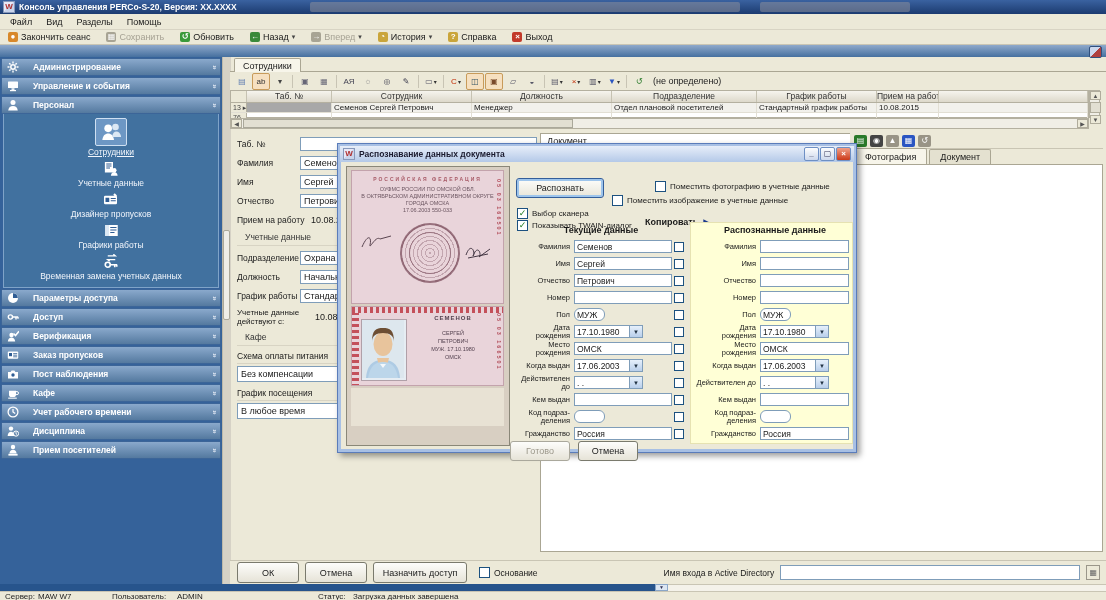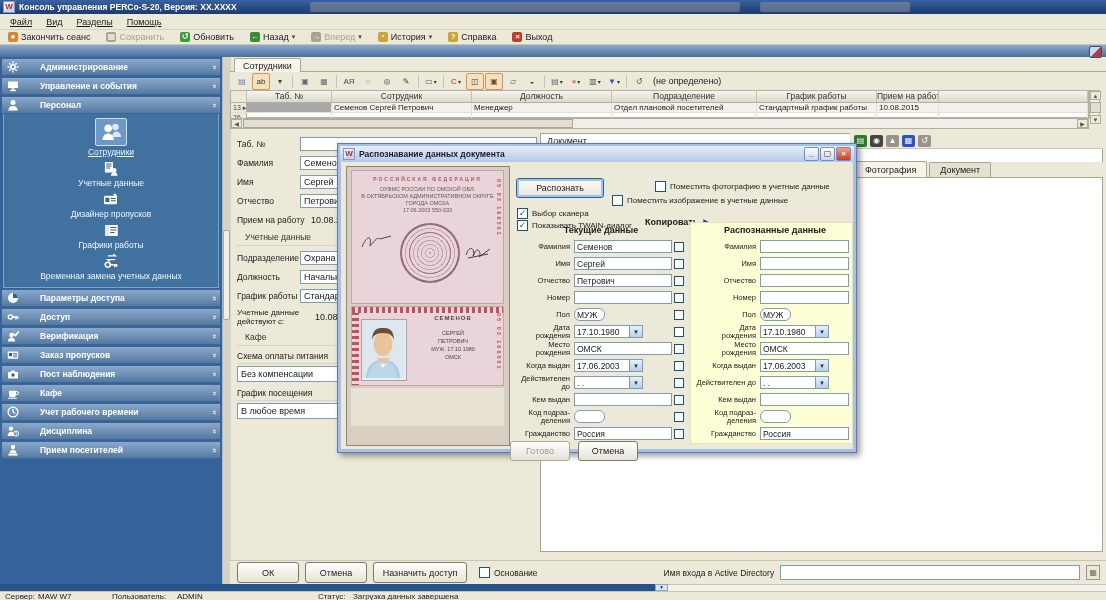--- a/index.html
+++ b/index.html
@@ -8,34 +8,34 @@
     background:#ece9d8;user-select:none;}
   .abs{position:absolute;}
   
   #titlebar{left:0;top:0;width:1106px;height:14px;background:linear-gradient(180deg,#3a62a0,#1c3b70);
     color:#fff;display:flex;align-items:center;gap:4px;padding-left:3px;box-sizing:border-box;font-size:8.5px;font-weight:bold;}
   .appico{width:10px;height:10px;background:linear-gradient(135deg,#e8e8f6 50%,#c8d4ec 50%);border:1px solid #8899bb;
     color:#b03030;font-size:8px;line-height:9px;text-align:center;font-weight:bold;flex:0 0 auto;}
   .censor{background:rgba(150,150,158,.5);border-radius:2px;}
   #menubar{left:0;top:14px;width:1106px;height:16px;background:#ece9d8;border-bottom:1px solid #d8d4c4;
     display:flex;align-items:center;gap:2px;padding-left:4px;box-sizing:border-box;}
-  .menu-item{padding:2px 6px;cursor:default;text-decoration:underline;}
+  .menu-item{padding:2px 6px;cursor:default;}
   #apptoolbar{left:0;top:30px;width:1106px;height:15px;background:#ece9d8;display:flex;align-items:center;gap:8px;
     padding-left:4px;box-sizing:border-box;border-bottom:1px solid #c9c5b4;}
   .tbbtn{display:flex;align-items:center;gap:3px;padding:1px 4px;}
   .tbbtn.dis{color:#a6a294;}
   .tbico{width:10px;height:10px;border-radius:2px;color:#fff;font-size:8px;line-height:10px;text-align:center;font-weight:bold;}
   .tbarr{font-size:7px;color:#444;}
   #bluestrip{left:0;top:45px;width:1106px;height:12px;background:linear-gradient(180deg,#8fa9cb,#46709f);}
   
   #sidebar{left:0;top:57px;width:222px;height:528px;background:#35629a;overflow:hidden;}
   #sidescroll{left:222px;top:57px;width:9px;height:528px;background:#d6d2c6;border-left:1px solid #bdb9aa;box-sizing:border-box;}
   #sidethumb{left:223px;top:230px;width:7px;height:90px;background:#efeee8;border:1px solid #aaa89a;box-sizing:border-box;border-radius:2px;}
   .side-sec{margin:1px 1px 0 1px;height:18px;background:linear-gradient(180deg,#8aa9cc,#54799f);
-    border:1px solid #3c6598;border-radius:1px;display:flex;align-items:center;gap:20px;padding:0 4px;box-sizing:border-box;
+    border:1px solid #3c6598;border-radius:1px;display:flex;align-items:center;gap:13px;padding:0 4px;box-sizing:border-box;
     color:#fff;font-weight:bold;font-size:8.5px;}
   .side-sec .sic{width:14px;height:14px;flex:0 0 auto;display:flex;align-items:center;justify-content:center;}
   .side-sec .chev{margin-left:auto;transform:rotate(90deg);font-size:8px;color:#e8eef8;}
   #pers-panel{margin:0 3px;background:#41719f;border:1px solid #7fa3c8;border-top:none;
     padding:4px 0 6px 0;display:flex;flex-direction:column;align-items:center;gap:2px;color:#fff;}
   .pitem{display:flex;flex-direction:column;align-items:center;gap:1px;}
   .pitem .pic{width:20px;height:18px;display:flex;align-items:center;justify-content:center;}
   .pitem.sel .pic{width:30px;height:26px;background:#6d97c4;border:1px solid #cfe0f2;border-radius:2px;}
   .pitem .plab{font-size:8.5px;color:#f2f6fc;}
   .pitem.sel .plab{text-decoration:underline;}
@@ -74,21 +74,21 @@
   .flabelrow{height:15px;display:flex;align-items:center;font-size:8.5px;border-bottom:1px solid #d8d4c4;}
   .fcombo{height:16px;background:#fff;border:1px solid #7f9db9;box-sizing:border-box;display:flex;align-items:center;margin:2px 0 3px 0;}
   .fcombo .cval{flex:1;padding-left:3px;font-size:9px;}
   .cbtn{width:14px;height:100%;background:linear-gradient(180deg,#e6f0fb,#b9cfeb);border-left:1px solid #7f9db9;box-sizing:border-box;
     font-size:6px;color:#234;display:flex;align-items:center;justify-content:center;}
   
   #docpanel{left:540px;top:133px;width:563px;height:419px;background:#fff;border:1px solid #aaa693;box-sizing:border-box;}
   #docheader{left:547px;top:136px;font-size:9px;color:#222;}
   #dociconbar{left:850px;top:133px;width:253px;height:16px;background:#ece9d8;border-bottom:1px solid #c9c5b4;display:flex;align-items:center;gap:3px;padding-left:4px;box-sizing:border-box;}
   .dic{width:13px;height:12px;border-radius:2px;color:#fff;font-size:8px;line-height:12px;text-align:center;}
-  #doctabs{left:850px;top:162px;width:253px;height:16px;display:flex;align-items:flex-end;gap:2px;padding-left:4px;box-sizing:border-box;background:#ece9d8;border-bottom:1px solid #aaa693;}
+  #doctabs{left:850px;top:149px;width:253px;height:16px;display:flex;align-items:flex-end;gap:2px;padding-left:4px;box-sizing:border-box;background:#ece9d8;border-bottom:1px solid #aaa693;}
   .dtab{height:14px;padding:0 10px;border:1px solid #aaa693;border-bottom:none;border-radius:2px 2px 0 0;background:#e4e1d0;display:flex;align-items:center;}
   .dtab.act{background:#f7f5ea;height:15px;}
   
   #dialog{left:337px;top:143px;width:520px;height:310px;background:#ece9d8;border:1px solid #5a7cba;
     box-shadow:3px 3px 6px rgba(0,0,0,.4);box-sizing:border-box;padding:2px;}
   #dlg-frame{position:absolute;inset:0;border:3px solid #a8c0e4;pointer-events:none;}
   #dlg-title{position:relative;height:16px;background:linear-gradient(180deg,#e7eef9,#b4c9e8);display:flex;align-items:center;gap:4px;
     padding:0 3px;font-weight:bold;font-size:8.5px;color:#1a1a2e;}
   .dwb{width:13px;height:12px;border:1px solid #6d8fc4;border-radius:2px;background:linear-gradient(180deg,#fdfdfd,#cdd8ec);
     font-size:8px;line-height:11px;text-align:center;color:#335;margin-left:1px;}

